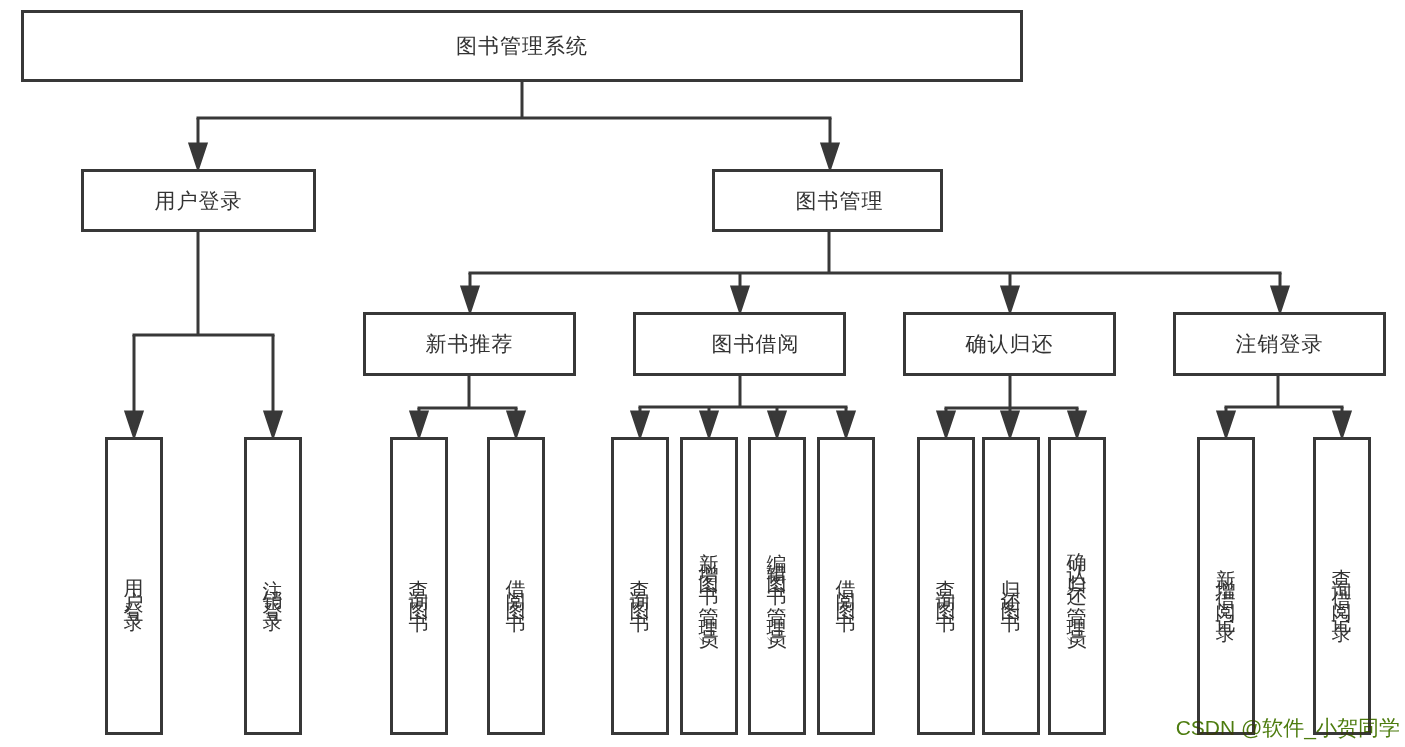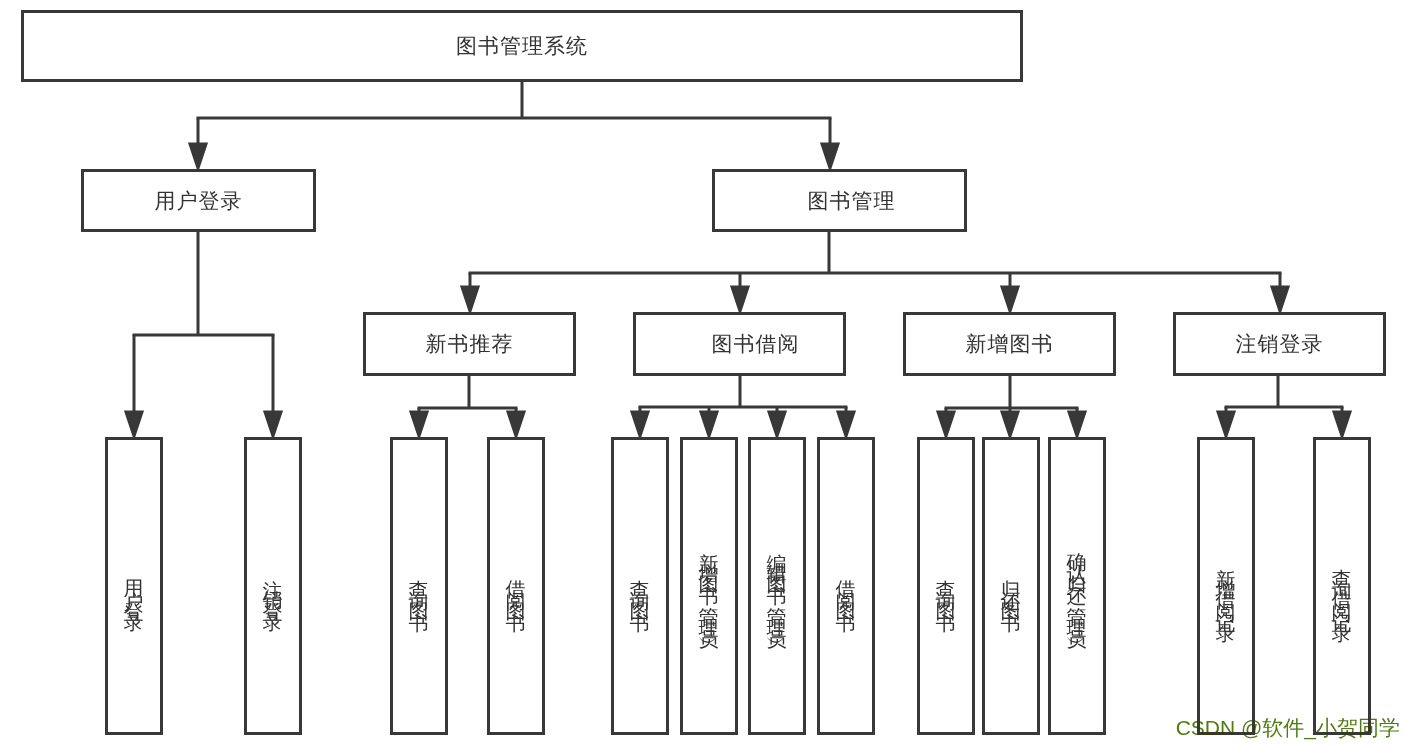--- a/index.html
+++ b/index.html
@@ -14,21 +14,21 @@
   }
   .node .h-label{font-size:21px;letter-spacing:1px;white-space:nowrap;}
   .leaf .v-label{
     writing-mode:vertical-rl;text-orientation:mixed;
     font-size:20px;letter-spacing:11px;color:#333;line-height:1;
   }
   
   .n-root{left:21px;top:10px;width:1002px;height:72px;}
   
   .n-l2a{left:81px;top:169px;width:235px;height:63px;}
-  .n-l2b{left:712px;top:169px;width:255px;height:63px;padding-left:24px;}
+  .n-l2b{left:712px;top:169px;width:231px;height:63px;padding-left:24px;}
   
   .n-l3{top:312px;width:213px;height:64px;}
   .n-l3a{left:363px;} .n-l3b{left:633px;padding-left:32px;} .n-l3c{left:903px;} .n-l3d{left:1173px;}
   
   .leaf{top:437px;width:58px;height:298px;}
   .lf0{left:105px;} .lf1{left:244px;} .lf2{left:390px;} .lf3{left:487px;}
   .lf4{left:611px;} .lf5{left:680px;} .lf6{left:748px;} .lf7{left:817px;}
   .lf8{left:917px;} .lf9{left:982px;} .lf10{left:1048px;}
   .lf11{left:1197px;} .lf12{left:1313px;}
   .watermark{
@@ -130,21 +130,21 @@
     <span class="h-label">图书管理</span>
   </div>
 
   <div class="node n-l3 n-l3a">
     <span class="h-label">新书推荐</span>
   </div>
   <div class="node n-l3 n-l3b">
     <span class="h-label">图书借阅</span>
   </div>
   <div class="node n-l3 n-l3c">
-    <span class="h-label">新增图书</span>
+    <span class="h-label">确认归还</span>
   </div>
   <div class="node n-l3 n-l3d">
     <span class="h-label">注销登录</span>
   </div>
 
   <div class="node leaf lf0">
     <span class="v-label">用户登录</span>
   </div>
   <div class="node leaf lf1">
     <span class="v-label">注销登录</span>

